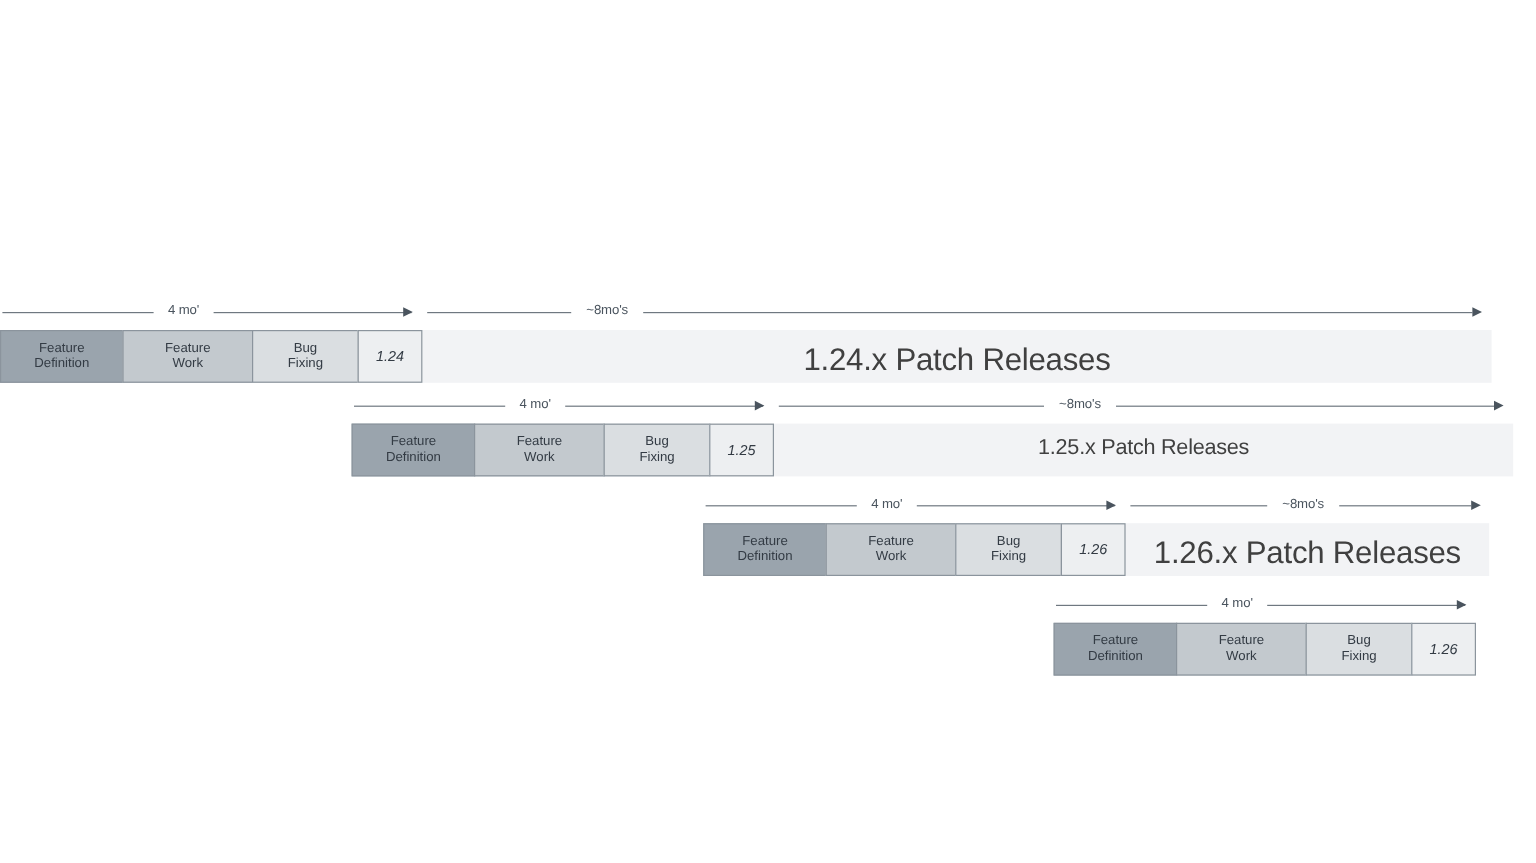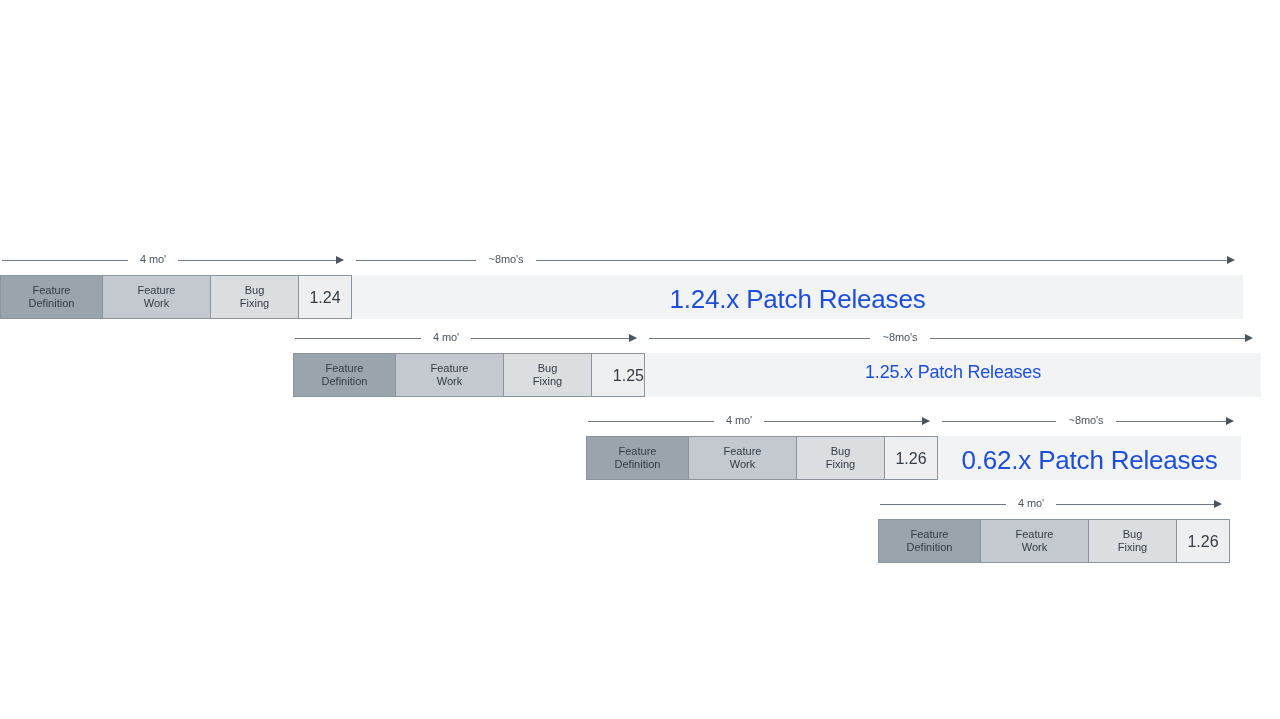--- a/index.html
+++ b/index.html
@@ -35,21 +35,21 @@
   
   .patch-band {
     position: absolute;
     background: #f2f3f5;
     box-sizing: border-box;
   }
   .patch-band-label {
     position: absolute;
     white-space: nowrap;
     font-family: "Liberation Sans", sans-serif;
-    color: #1d4ed8;
+    color: #404040;
     letter-spacing: -0.2px;
   }
 
   
   .phase-track {
     position: absolute;
     display: flex;
     box-sizing: border-box;
   }
   .phase-box {
@@ -65,21 +65,21 @@
     color: #333b44;
     margin-left: -1px;
     position: relative;
   }
   .phase-box:first-child { margin-left: 0; }
   .phase-box .l2 { display: block; }
 
   .phase-definition { background: #9aa4ad; }
   .phase-work       { background: #c3c9ce; }
   .phase-bugfix     { background: #dadee1; }
-  .phase-version    { background: #edeff1; font-size: 16px; }
+  .phase-version    { background: #edeff1; font-size: 12px; font-style: italic; }
 
   
   .measure {
     position: absolute;
     height: 16px;
   }
   .measure .seg {
     position: absolute;
     top: 8px;
     height: 1px;
@@ -172,30 +172,30 @@
         <span class="l2">Definition</span>
       </div>
       <div class="phase-box phase-work" style="width:109px;">
         <span class="l1">Feature</span>
         <span class="l2">Work</span>
       </div>
       <div class="phase-box phase-bugfix" style="width:89px;">
         <span class="l1">Bug</span>
         <span class="l2">Fixing</span>
       </div>
-      <div class="phase-box phase-version" style="width:54px;align-items:flex-end;">
+      <div class="phase-box phase-version" style="width:54px;">
         <span>1.25</span>
       </div>
     </div>
   </div>
 
   <div class="release-row">
 
     <div class="patch-band" style="left:938px; top:436px; width:303px; height:44px;"></div>
-    <div class="patch-band-label" style="left:938px; top:445px; width:303px; text-align:center; font-size:26px;">0.62.x Patch Releases</div>
+    <div class="patch-band-label" style="left:938px; top:445px; width:303px; text-align:center; font-size:26px;">1.26.x Patch Releases</div>
 
     <div class="measure" style="left:586px; top:413px; width:352px;">
       <div class="seg" style="left:2px; width:126px;"></div>
       <div class="mlabel" style="left:128px; width:50px;">4 mo'</div>
       <div class="seg" style="left:178px; width:165px;"></div>
       <div class="arrowhead" style="left:336px;"></div>
     </div>
 
     <div class="measure" style="left:938px; top:413px; width:303px;">
       <div class="seg" style="left:4px; width:114px;"></div>

